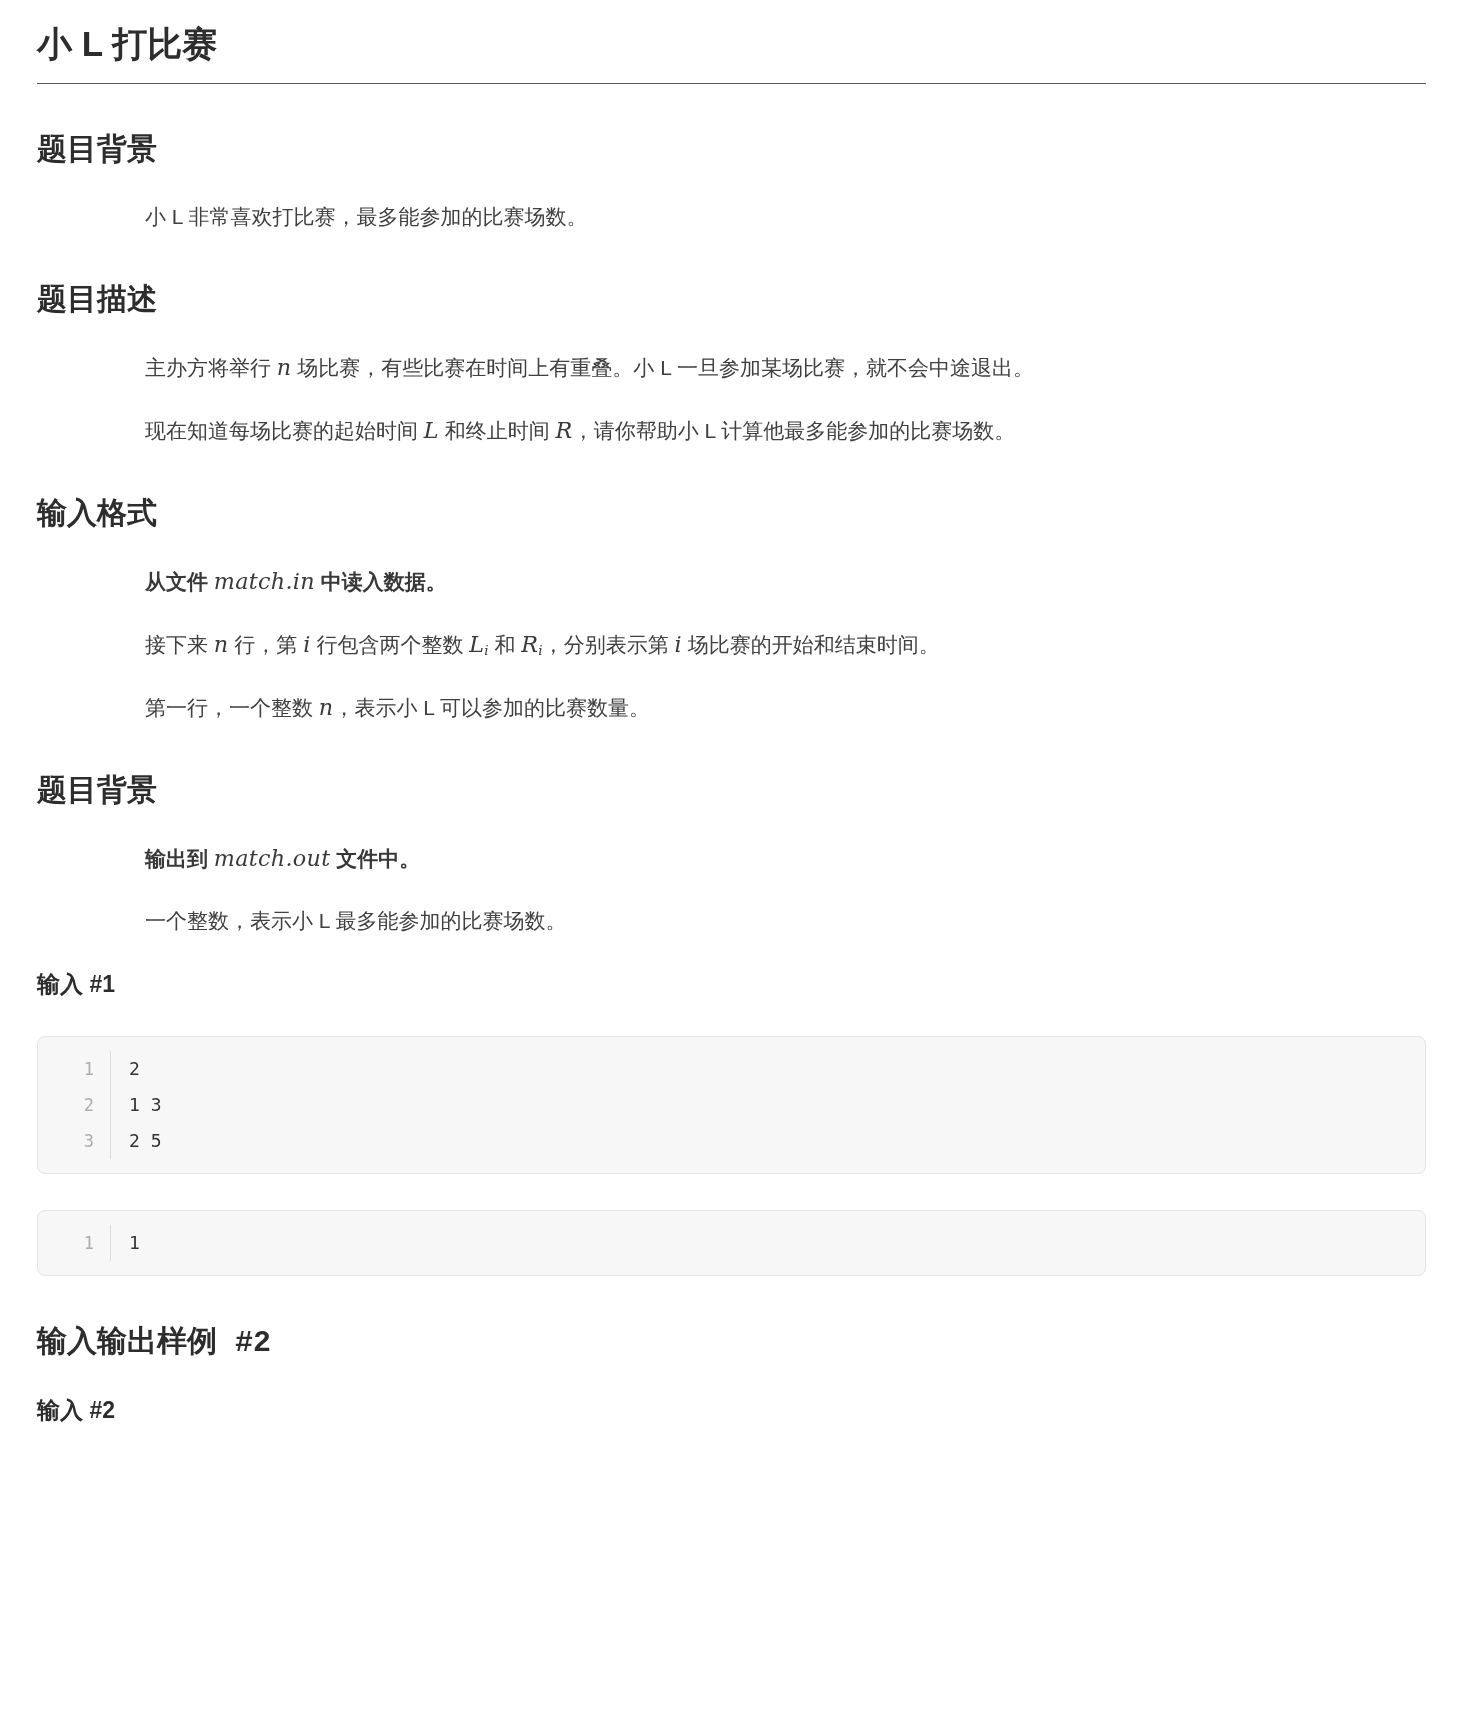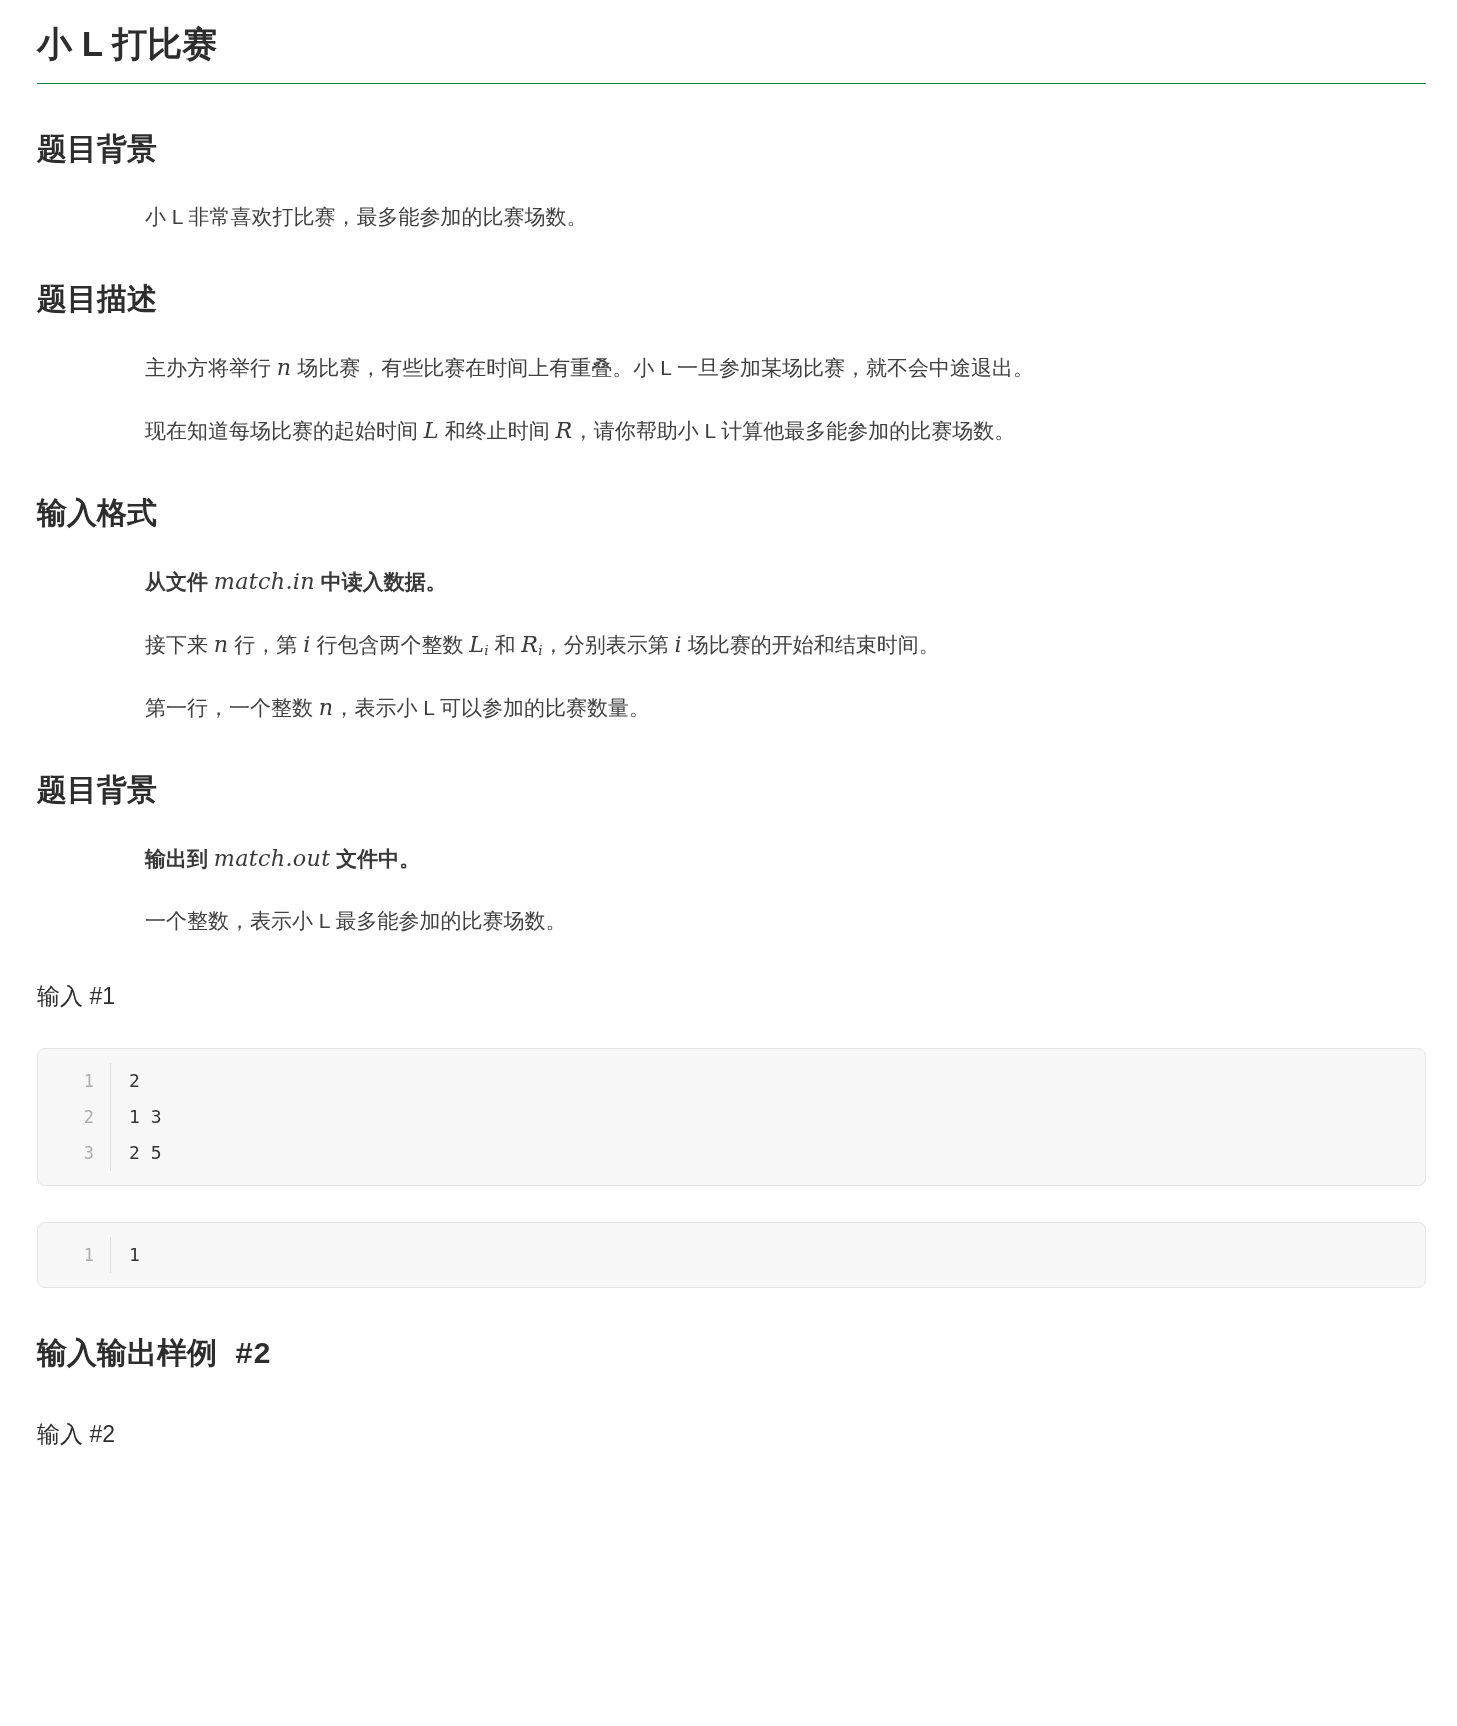--- a/index.html
+++ b/index.html
@@ -8,21 +8,21 @@
     font-family:"Liberation Sans","DejaVu Sans",sans-serif;
     color:#404040;overflow-x:hidden;
   }
   .article{box-sizing:border-box;padding:12px 31px 30px 37px;}
 
   h1.p-title{
     font-size:35px;font-weight:700;color:#2d2d2d;line-height:1.35;
     margin:8px 0 0;padding-bottom:16px;border-bottom:1px solid #15803d;
   }
   h2.sec-h{font-size:30px;font-weight:700;color:#2d2d2d;line-height:1.4;margin:46px 0 0;font-family:Liberation Mono, monospace;}
-  h3.sub-h{font-size:23px;font-weight:400;color:#2d2d2d;line-height:1.4;margin:42px 0 0;}
+  h3.sub-h{font-size:23px;font-weight:700;color:#2d2d2d;line-height:1.4;margin:30px 0 0;}
 
   p.md{font-size:21px;line-height:34px;margin:28px 0 28px 108px;color:#404040;}
   p.md.strong{font-weight:700;color:#383838;}
 
   .math{
     font-family:"DejaVu Serif","Liberation Serif",serif;
     font-style:italic;font-weight:400;font-size:1.06em;
     letter-spacing:.3px;color:#3a3a3a;white-space:pre;
   }
   .math sub{

